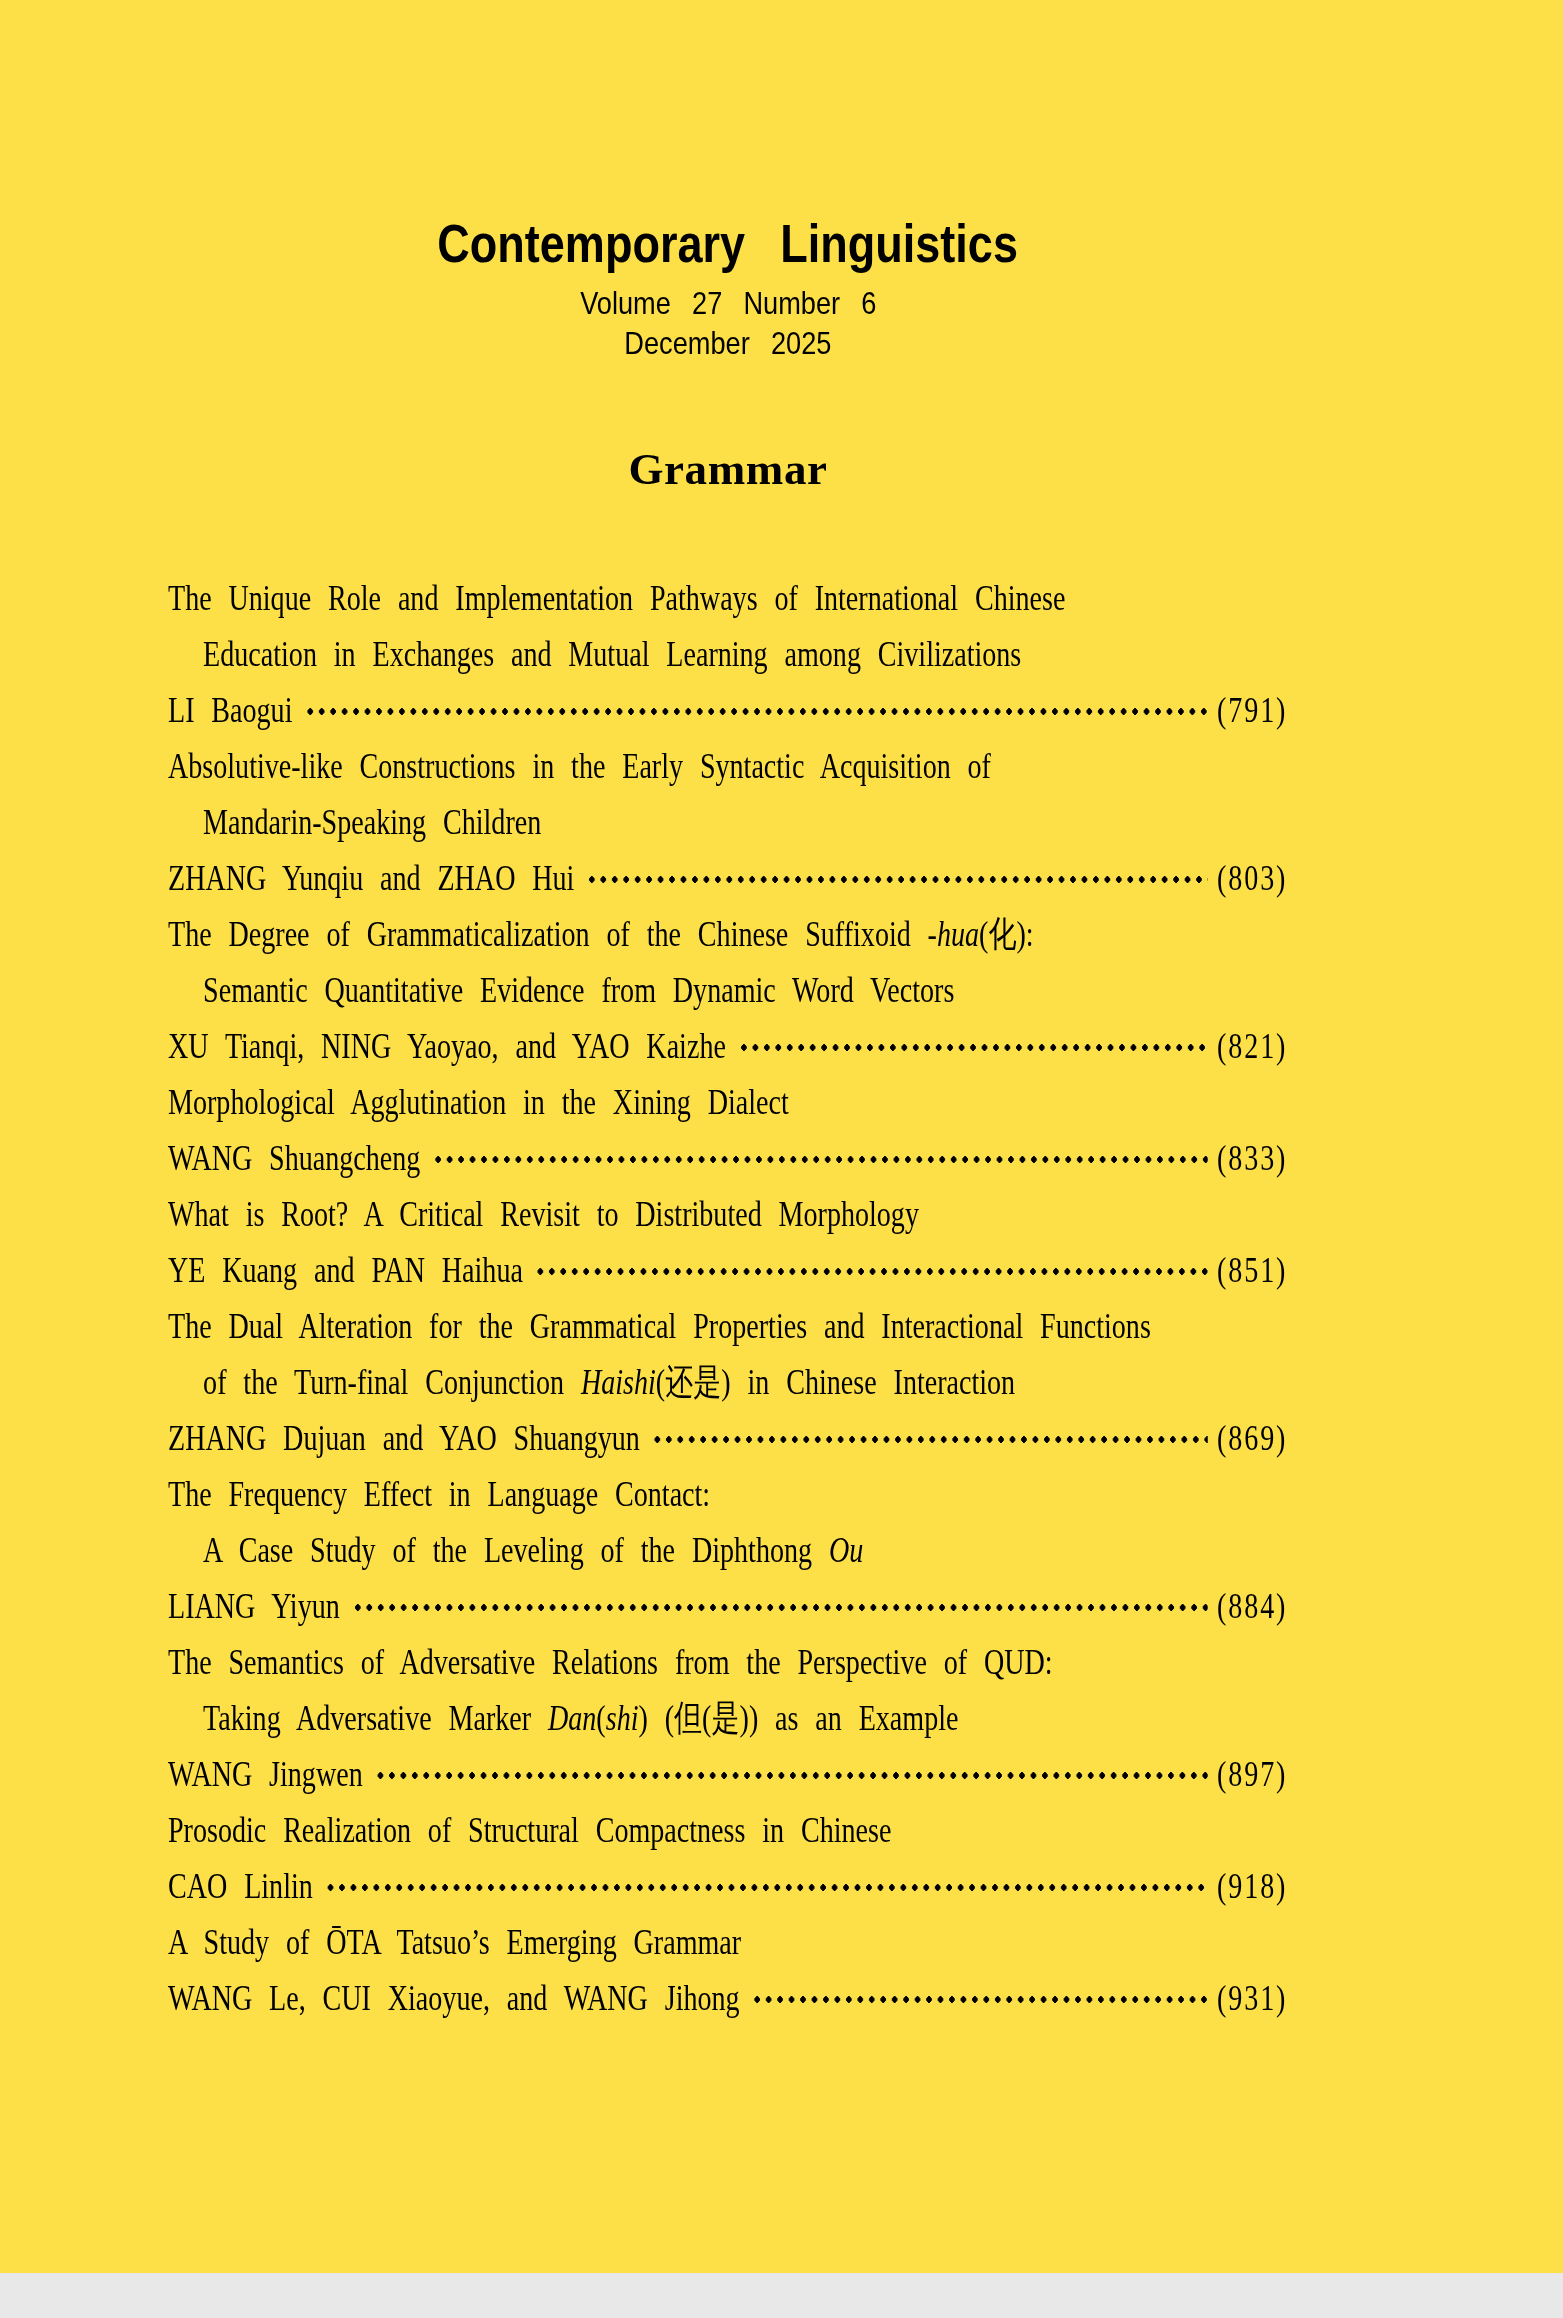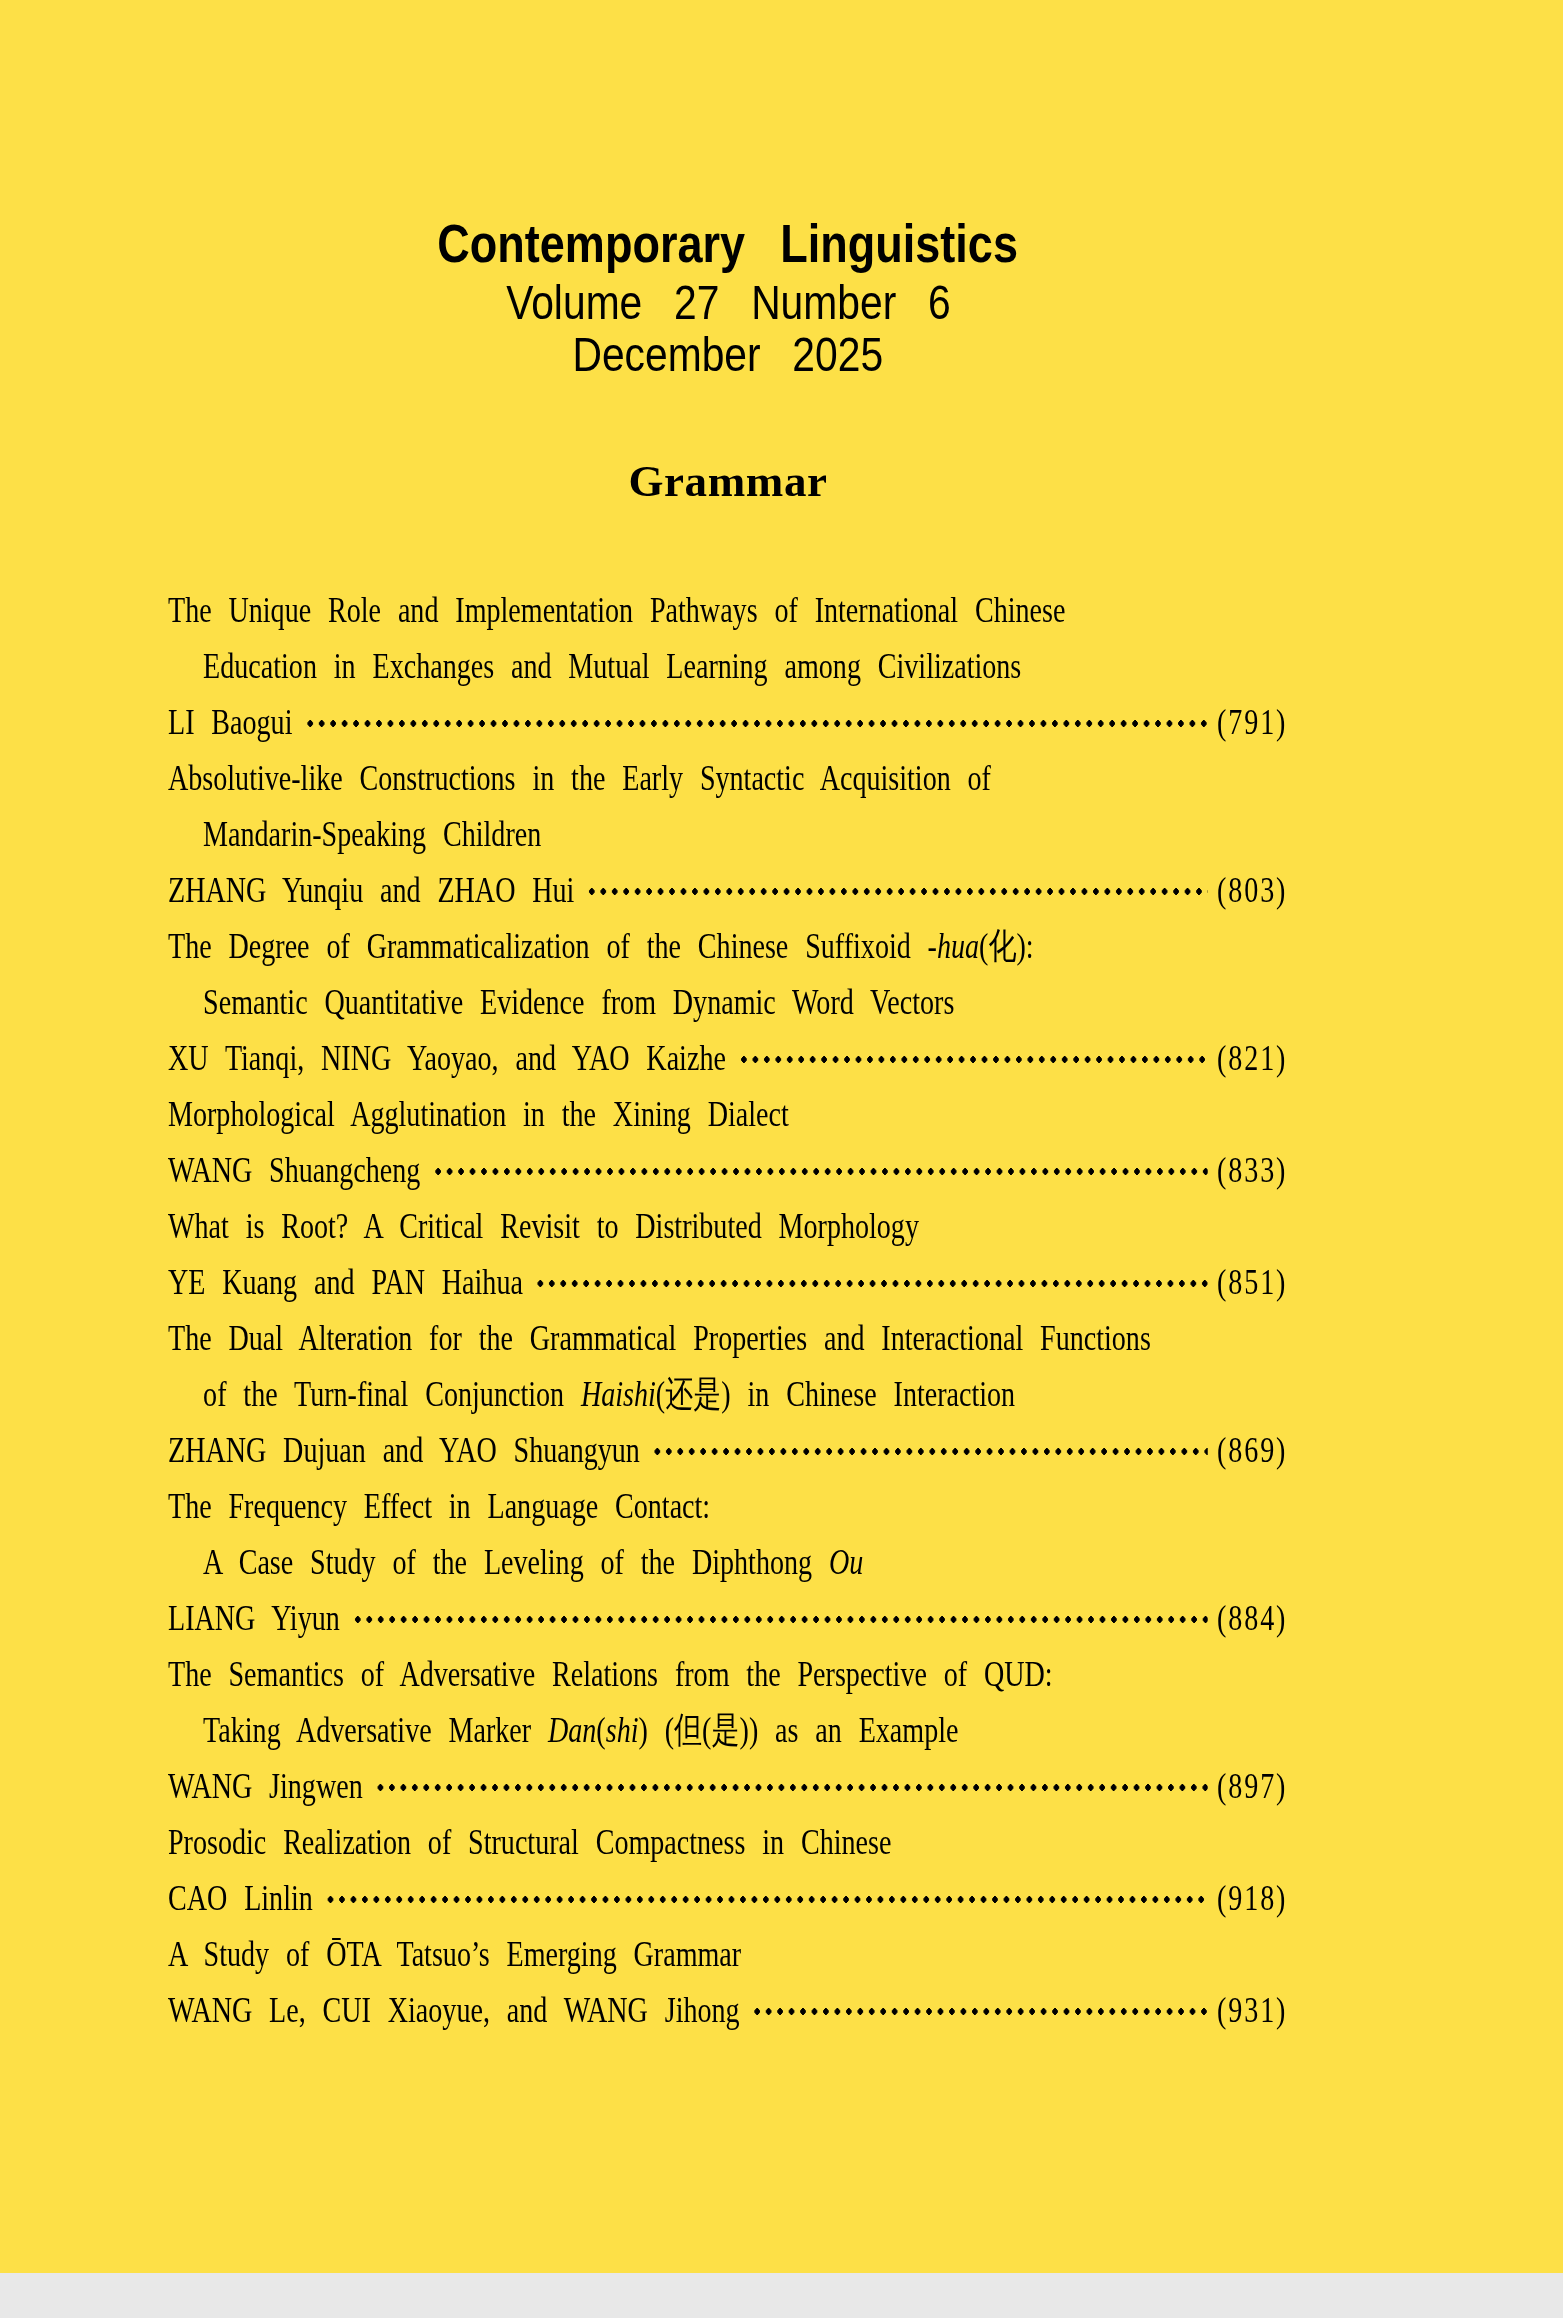--- a/index.html
+++ b/index.html
@@ -18,24 +18,24 @@
     font-family:"Liberation Sans", sans-serif;
     font-weight:bold;font-size:53px;line-height:53px;
     white-space:nowrap;
   }
   .jtitle .cond, .vol .cond, .date .cond{
     display:inline-block;transform:scaleX(0.85);transform-origin:center;
     word-spacing:0.5em;
   }
   .vol,.date{
     font-family:"Liberation Sans", sans-serif;
-    font-size:48px;line-height:38px;white-space:nowrap;
+    font-size:32px;line-height:38px;white-space:nowrap;
   }
   .vol{margin-top:14px;}
-  .date{margin-top:14px;}
+  .date{margin-top:2px;}
   .contents{
     font-family:"Liberation Serif", serif;
     font-weight:bold;font-size:45px;line-height:45px;
     margin-top:85px;letter-spacing:0.6px;
   }
   
   .toc{
     margin-top:78px;
     width:1435px;
     transform:scaleX(0.78);transform-origin:left top;

